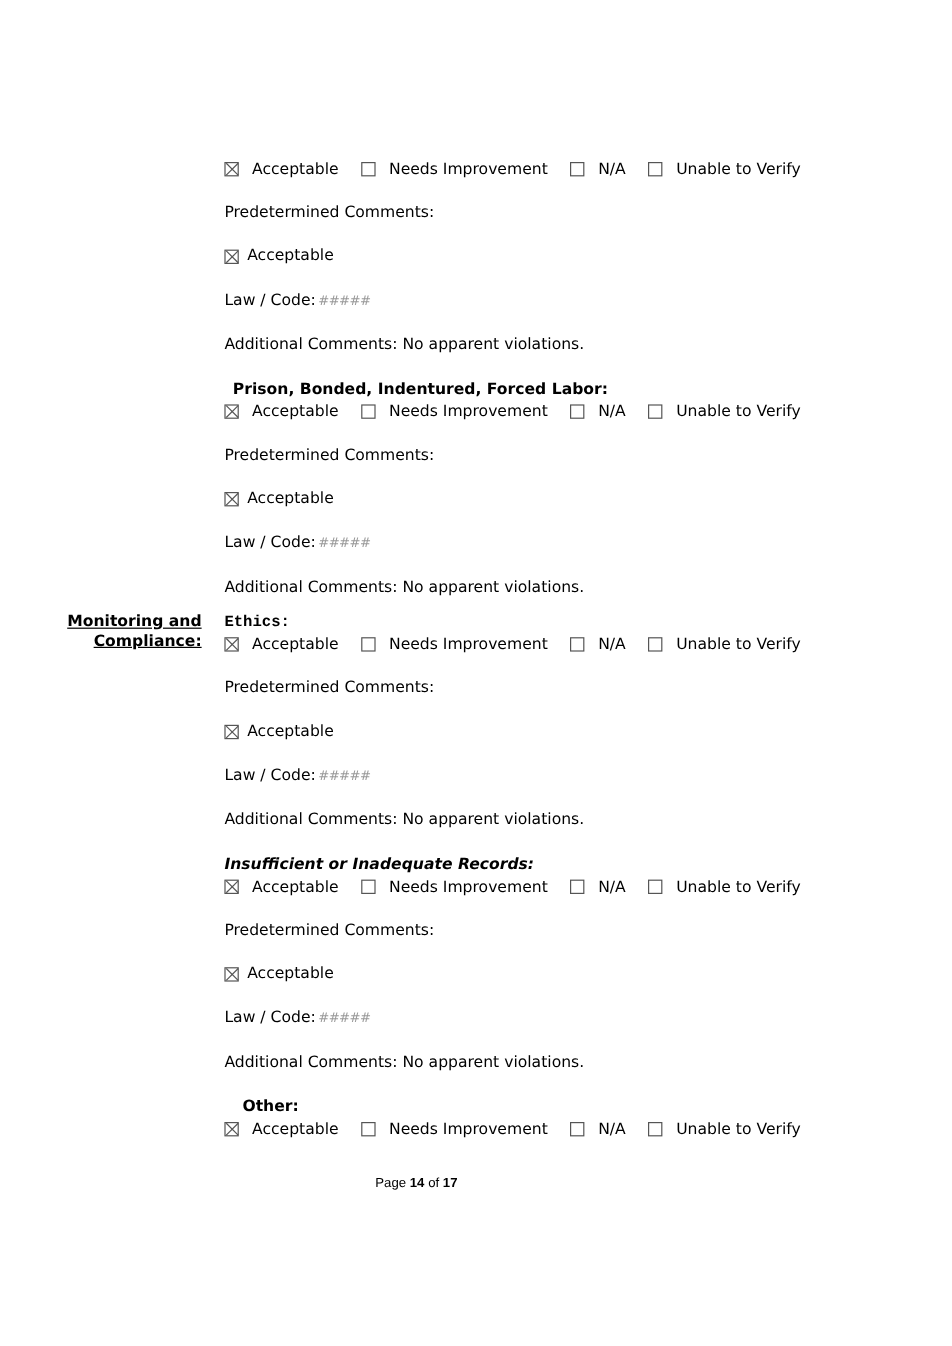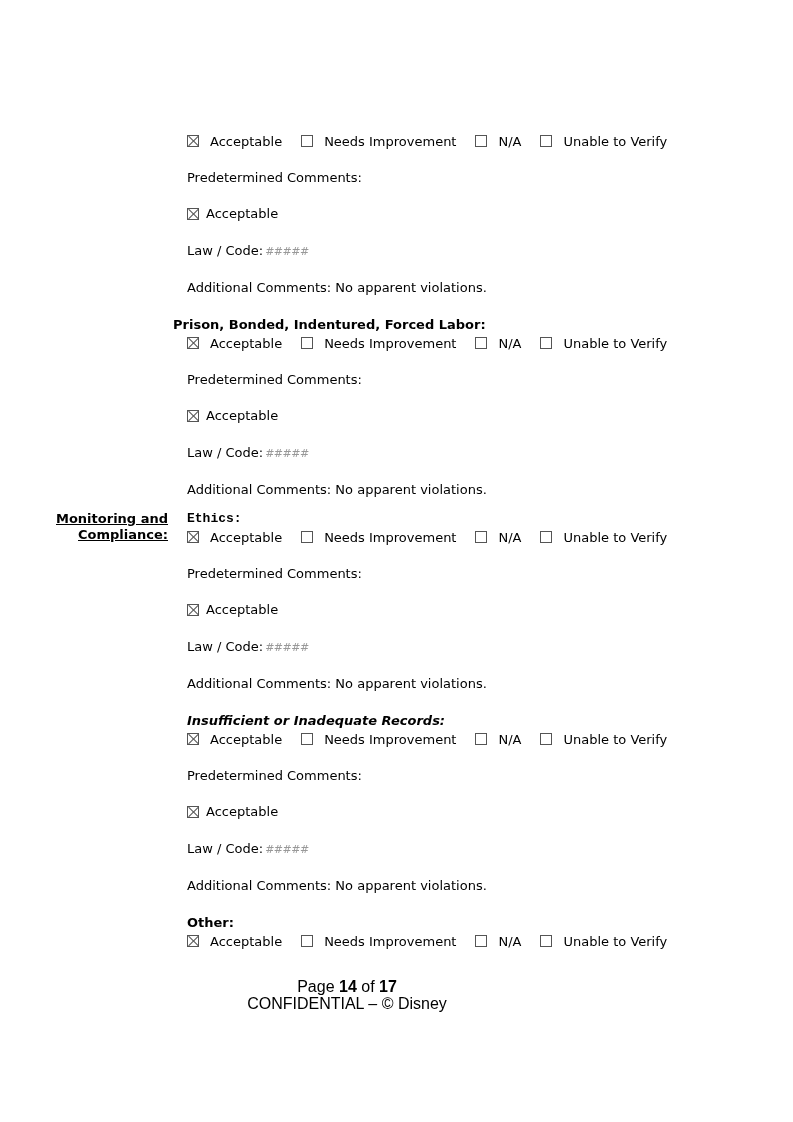--- a/index.html
+++ b/index.html
@@ -18,21 +18,21 @@
   .pre-check .box { width: 12px; height: 12px; border: 1px solid #555; box-sizing: border-box; position: relative; margin-right: 7px; }
   .pre-check .box::before, .pre-check .box::after {
     content: ""; position: absolute; left: 5px; top: -2px; width: 1px; height: 14px; background: #555; }
   .pre-check .box::before { transform: rotate(45deg); }
   .pre-check .box::after { transform: rotate(-45deg); }
   .italic { }
   .bold { font-weight: bold; }
   .code-val { color: #999; font-size: 11px; letter-spacing: -0.5px; margin-left: 2px; }
   .section-label { position: absolute; left: 56px; font-weight: bold; text-decoration: underline; line-height: 16px; text-align: right; }
   .footer { position: absolute; left: 0; width: 694px; text-align: center;
-            font-family: "Liberation Sans", sans-serif; font-size: 16px; line-height: 17px; }
+            font-family: "Liberation Sans", sans-serif; font-size: 11px; line-height: 17px; }
 </style>
 </head>
 <body>
 
 <div class="rating-row" style="top:133px;">
   <span class="opt">
       <span class="box checked"></span>
       <span class="lbl">Acceptable</span>
     </span>
   <span class="opt">
@@ -49,21 +49,21 @@
     </span>
 </div>
 <div class="abs italic" style="left:187px; top:170px;">Predetermined Comments:</div>
 <div class="pre-check" style="top:206px;">
     <span class="box"></span>
     <span>Acceptable</span>
   </div>
 <div class="abs" style="left:187px; top:243px;"><span>Law / Code:</span><span class="code-val">#####</span></div>
 <div class="abs" style="left:187px; top:280px;">Additional Comments: No apparent violations.</div>
 
-<div class="abs bold" style="left:173px; top:317px;">Prison, Bonded, Indentured, Forced Labor:</div>
+<div class="abs bold" style="left:194px; top:317px;">Prison, Bonded, Indentured, Forced Labor:</div>
 <div class="rating-row" style="top:335px;">
   <span class="opt">
       <span class="box checked"></span>
       <span class="lbl">Acceptable</span>
     </span>
   <span class="opt">
       <span class="box"></span>
       <span class="lbl">Needs Improvement</span>
     </span>
   <span class="opt">
@@ -135,21 +135,21 @@
     </span>
 </div>
 <div class="abs italic" style="left:187px; top:768px;">Predetermined Comments:</div>
 <div class="pre-check" style="top:804px;">
     <span class="box"></span>
     <span>Acceptable</span>
   </div>
 <div class="abs" style="left:187px; top:841px;"><span>Law / Code:</span><span class="code-val">#####</span></div>
 <div class="abs" style="left:187px; top:878px;">Additional Comments: No apparent violations.</div>
 
-<div class="abs bold" style="left:187px; top:915px;">Other:</div>
+<div class="abs bold" style="left:202px; top:915px;">Other:</div>
 <div class="rating-row" style="top:933px;">
   <span class="opt">
       <span class="box checked"></span>
       <span class="lbl">Acceptable</span>
     </span>
   <span class="opt">
       <span class="box"></span>
       <span class="lbl">Needs Improvement</span>
     </span>
   <span class="opt">
@@ -157,14 +157,13 @@
       <span class="lbl">N/A</span>
     </span>
   <span class="opt">
       <span class="box"></span>
       <span class="lbl">Unable to Verify</span>
     </span>
 </div>
 
 <div class="footer" style="top:978px;">
   <div><span>Page</span> <b>14</b> <span>of</span> <b>17</b></div>
-  <div>CONFIDENTIAL – © Disney</div>
 </div>
 
 </body></html>

